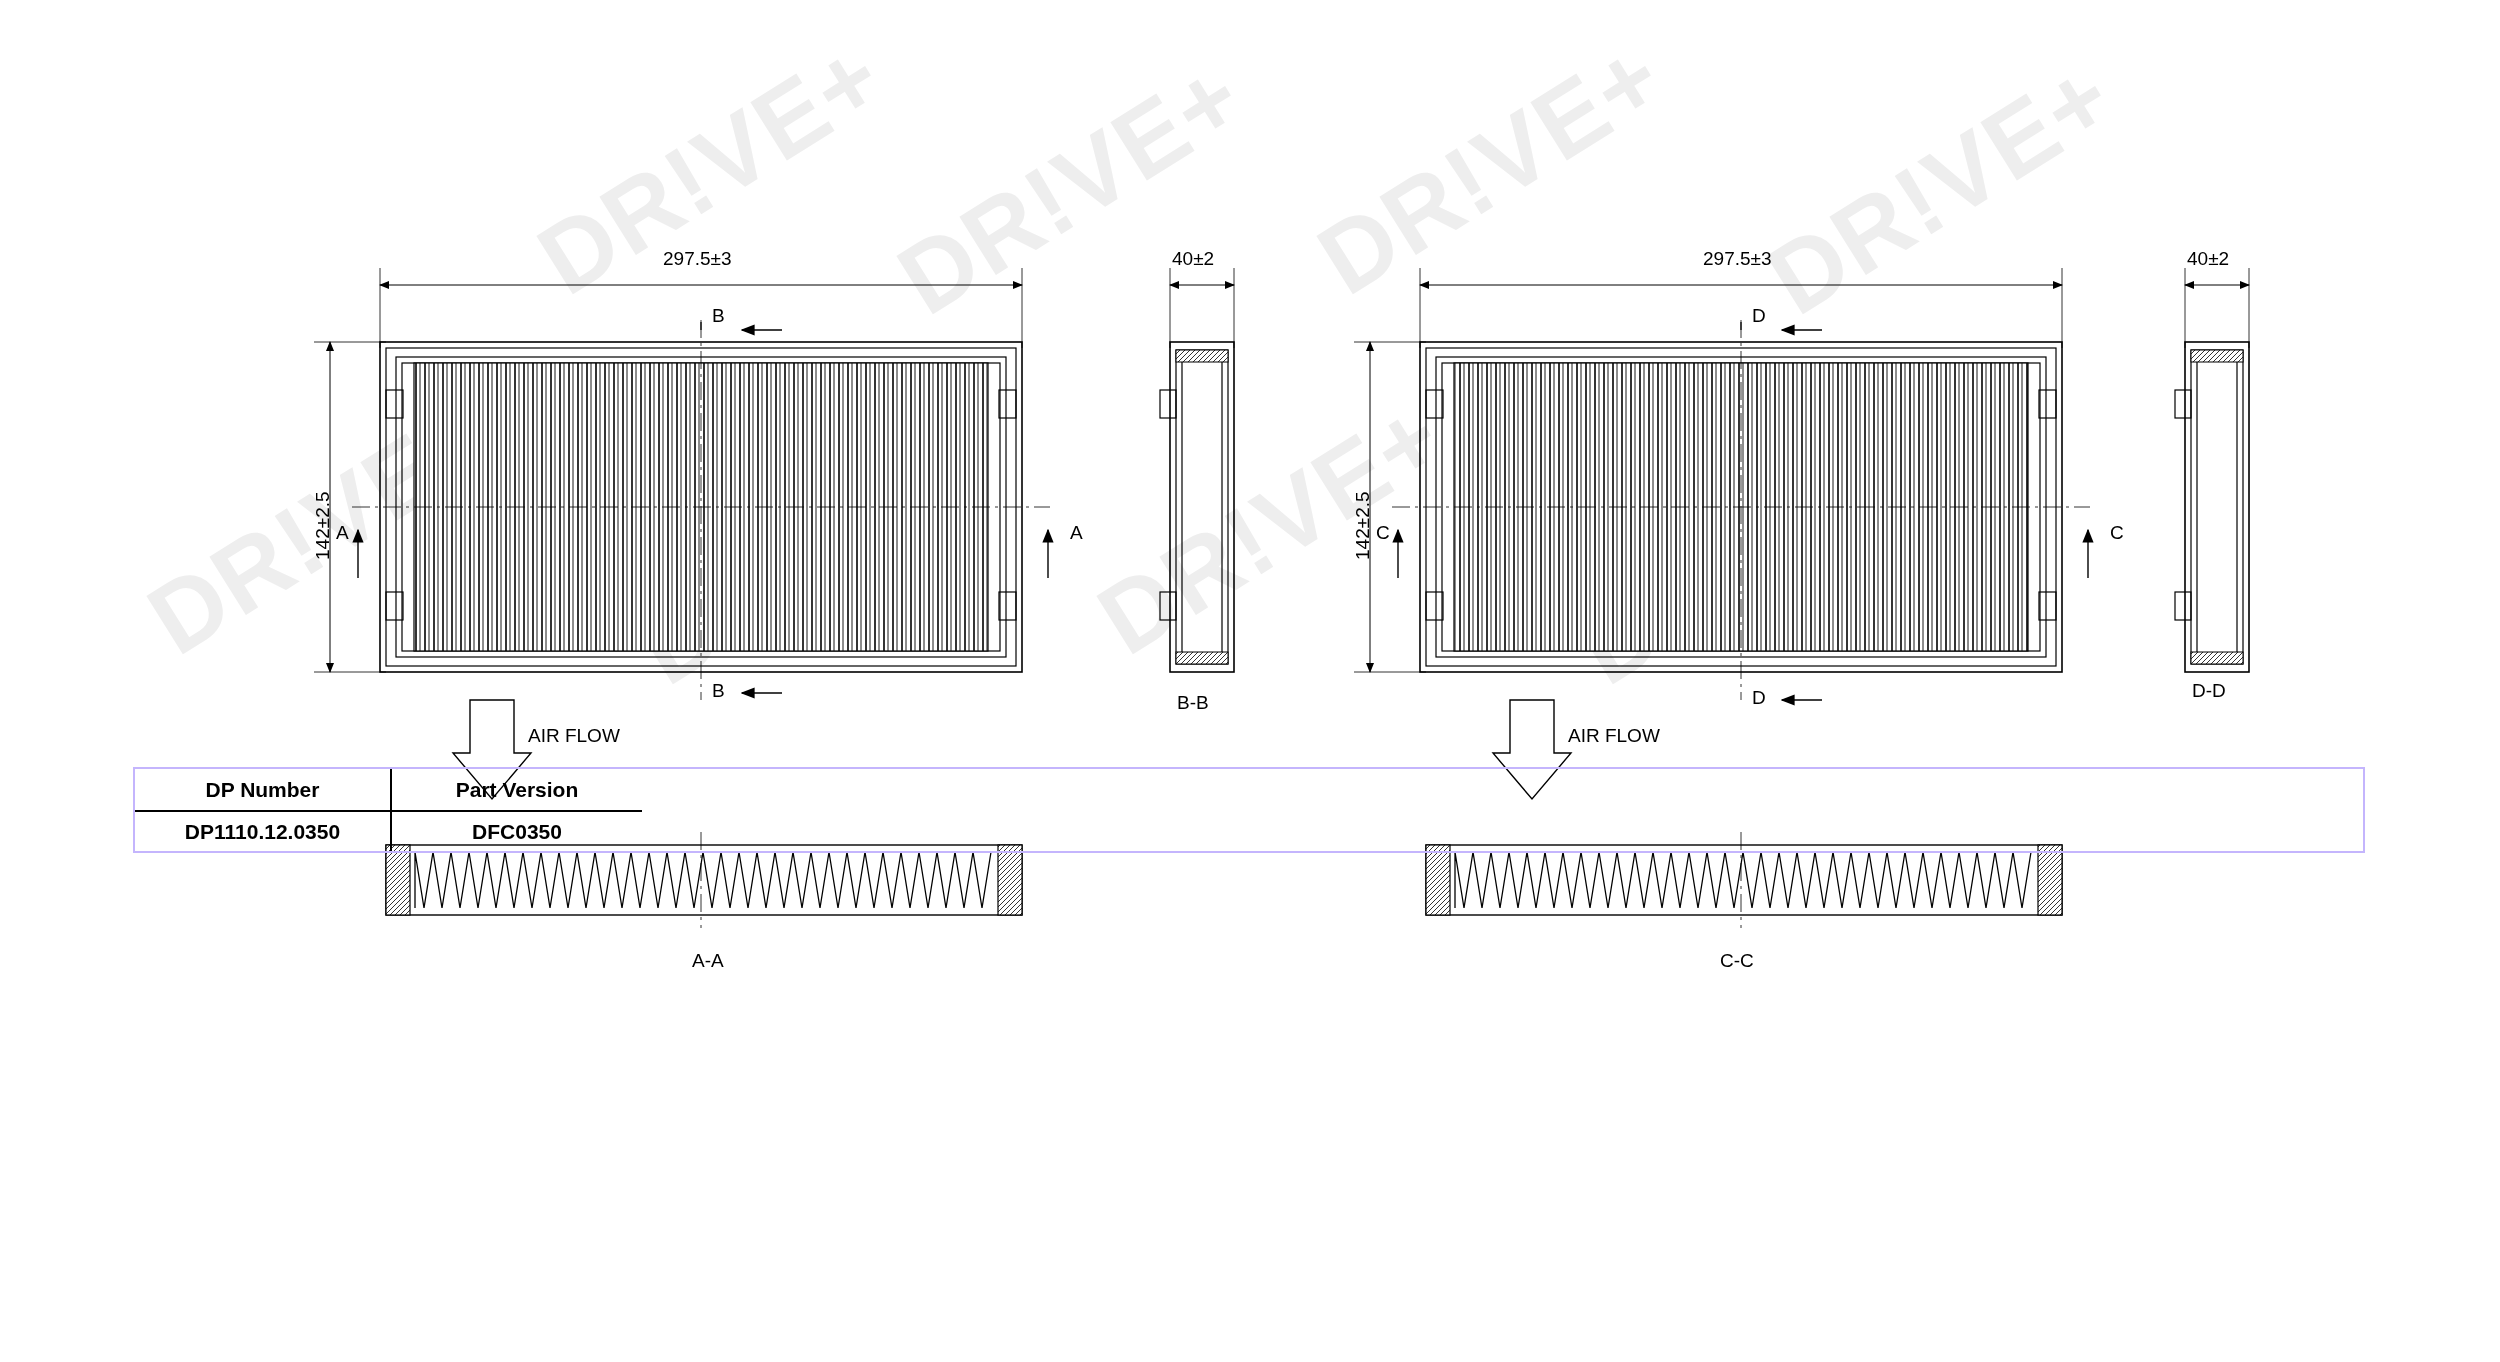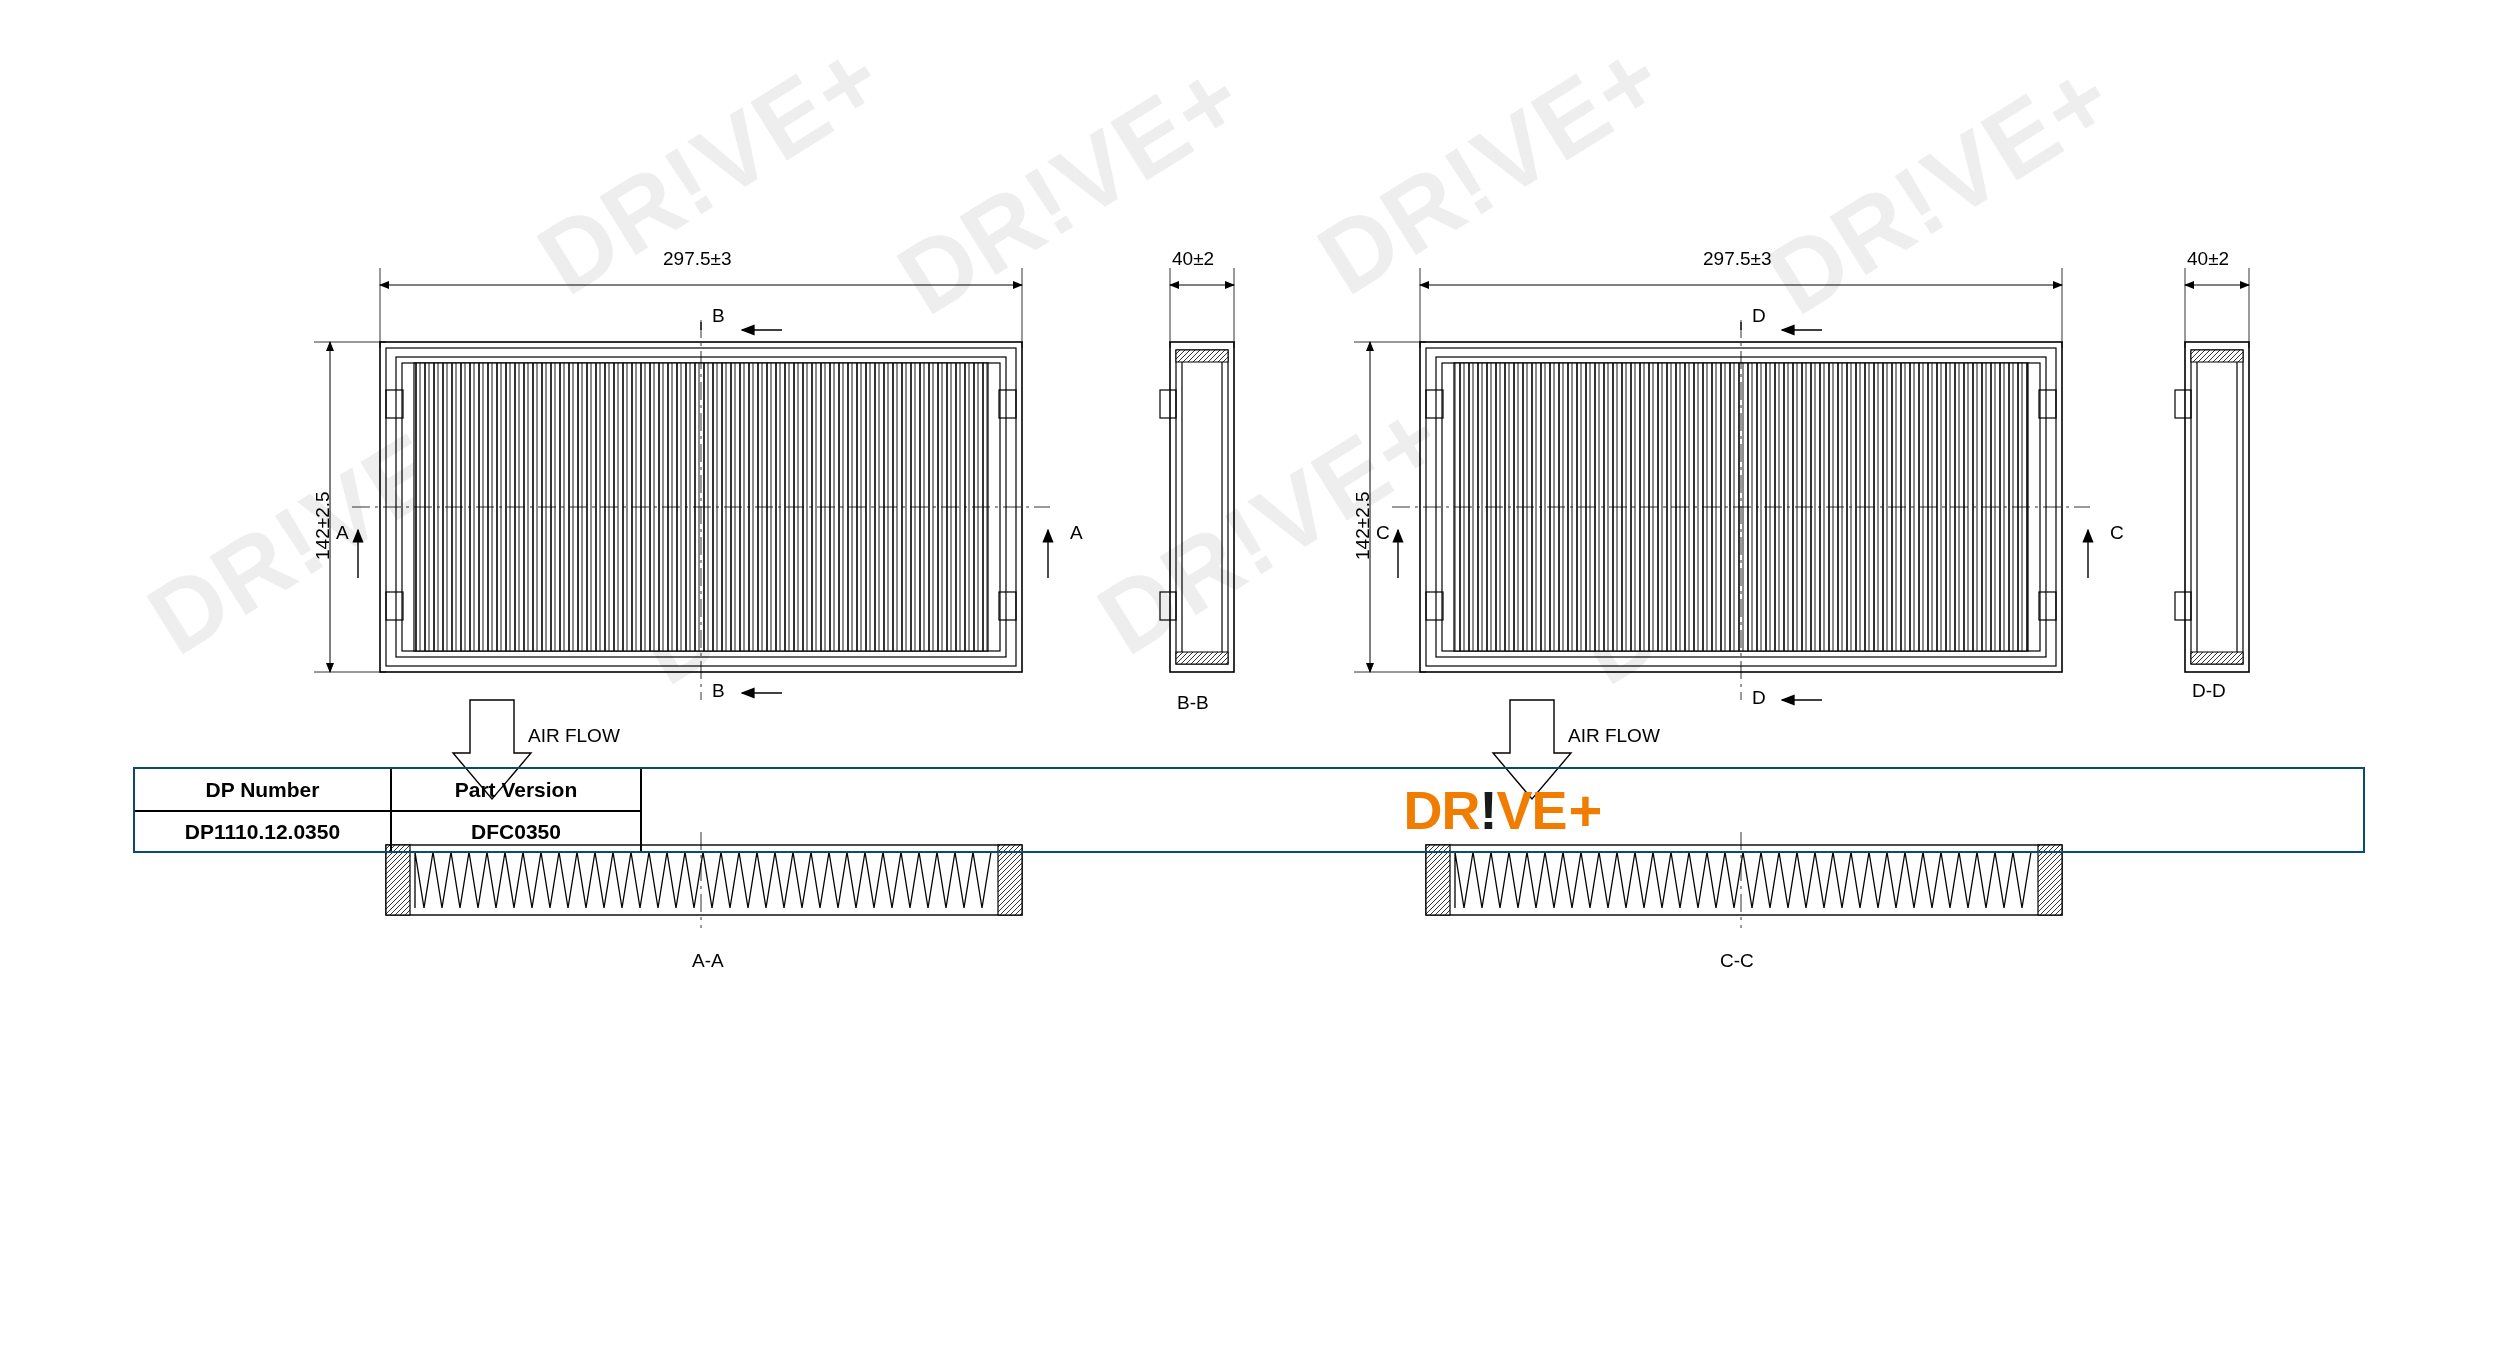--- a/index.html
+++ b/index.html
@@ -7,21 +7,21 @@
        font-family:"Liberation Sans", sans-serif;color:#000;}
   .stage{position:absolute;left:0;top:0;width:2500px;height:1362px;}
   .wm{position:absolute;font-family:"Liberation Sans",sans-serif;font-weight:700;
       color:#eeeeee;font-size:100px;letter-spacing:2px;transform:rotate(-32deg);
       transform-origin:center center;user-select:none;white-space:nowrap;}
   .lbl{position:absolute;font-size:19px;white-space:nowrap;}
   .vert{position:absolute;font-size:19px;white-space:nowrap;
         transform:rotate(-90deg);transform-origin:left top;}
   
   .tbl{position:absolute;left:133px;top:767px;width:2232px;height:86px;
-       border:2px solid #0c4a6e;box-sizing:border-box;display:flex;}
+       border:2px solid #c4b5fd;box-sizing:border-box;display:flex;}
   .col{border-right:2px solid #000;box-sizing:border-box;display:flex;flex-direction:column;}
   .col:last-child{border-right:none;}
   .ch{flex:0 0 43px;display:flex;align-items:center;justify-content:center;
       font-weight:700;font-size:21px;border-bottom:2px solid #000;box-sizing:border-box;}
   .cv{flex:1;display:flex;align-items:center;justify-content:center;
       font-weight:700;font-size:21px;}
   .logo{flex:1;display:flex;align-items:center;justify-content:center;}
   .logotxt{font-family:"Liberation Sans",sans-serif;font-weight:700;font-size:54px;
            color:#f07d00;letter-spacing:-1px;display:flex;align-items:center;}
   .logotxt .bang{color:#1a1a1a;}
@@ -207,25 +207,15 @@
 
   <div class="tbl">
     <div class="col" style="flex:0 0 257px;">
       <div class="ch">DP Number</div>
       <div class="cv">DP1110.12.0350</div>
     </div>
     <div class="col" style="flex:0 0 250px;">
       <div class="ch">Part Version</div>
       <div class="cv">DFC0350</div>
     </div>
-    <div class="col" style="flex:1;">
-      <div class="logo">
-        <span class="logotxt">
-            <span>DR</span>
-            <span class="bang">!</span>
-            <span>VE</span>
-            <span class="plus">+</span>
-          </span>
-      </div>
-    </div>
   </div>
 
 </div>
 
 </body></html>

